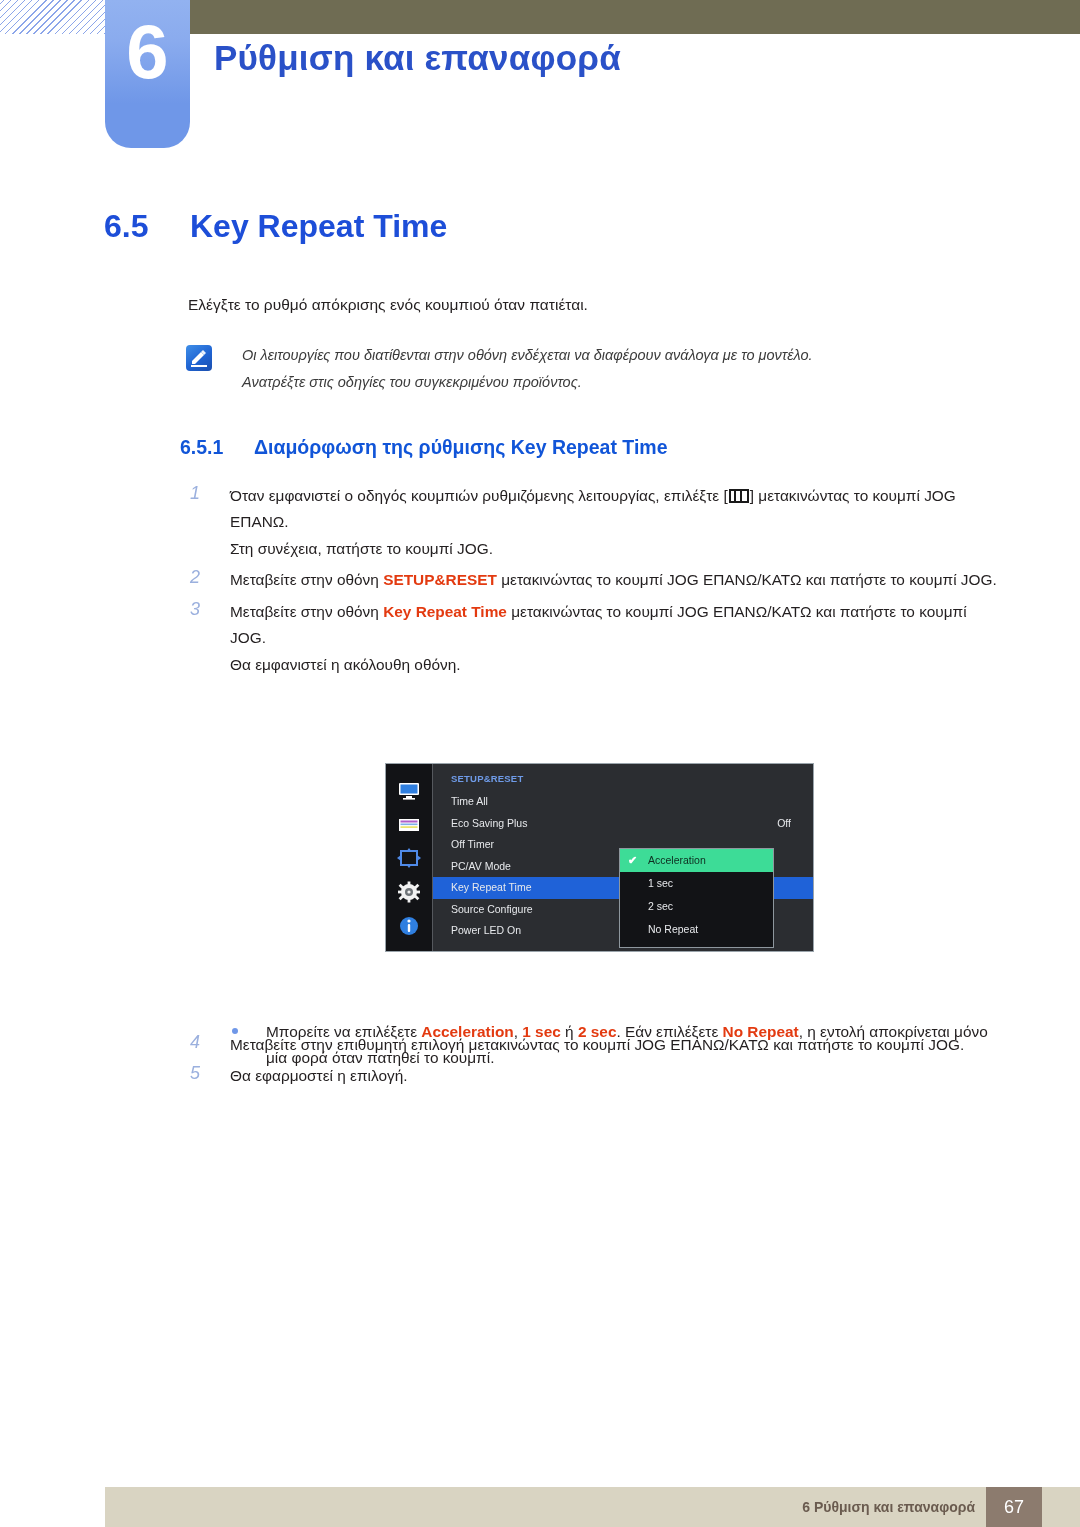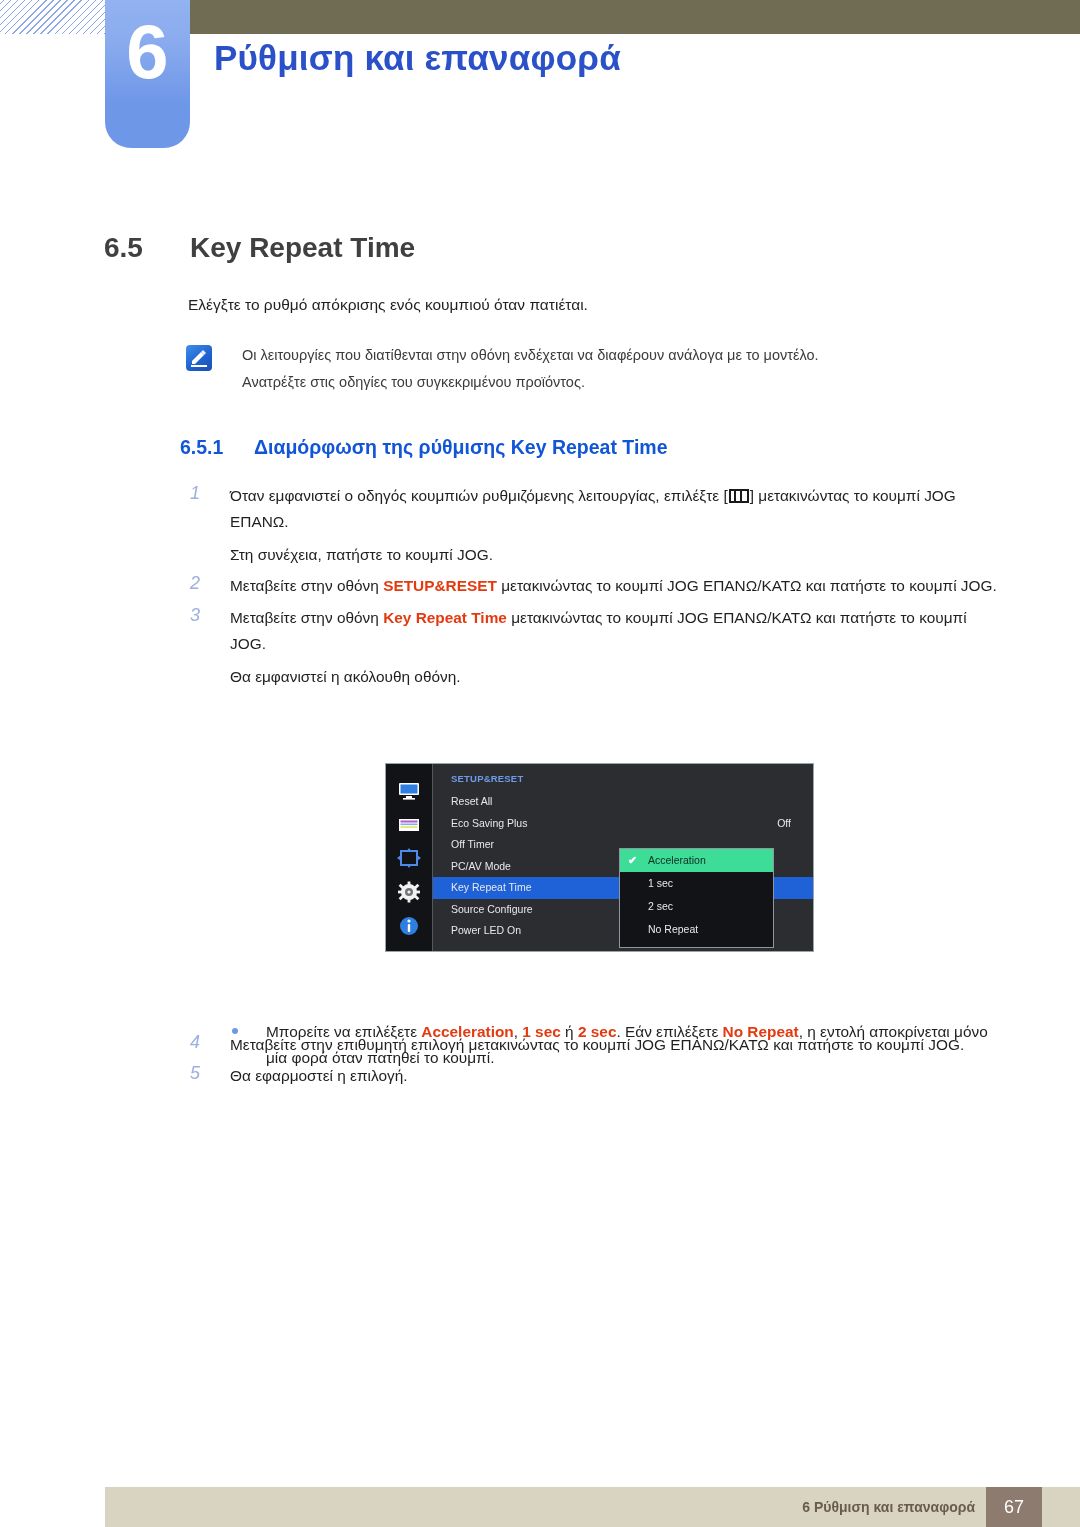--- a/index.html
+++ b/index.html
@@ -37,58 +37,58 @@
     font-size: 76px; font-weight: bold; color: #ffffff; line-height: 1;
   }
   .chap-title {
     position: absolute; left: 214px; top: 38px;
     font-size: 35px; font-weight: bold; color: #2a51c8;
     letter-spacing: .2px;
   }
 
   
   .sec-head {
-    position: absolute; left: 104px; top: 232px;
-    font-size: 28px; font-weight: bold; color: #404040;
+    position: absolute; left: 104px; top: 208px;
+    font-size: 32px; font-weight: bold; color: #1d4ed8;
   }
   .sec-head .num { display:inline-block; width: 86px; }
 
   .intro {
     position: absolute; left: 188px; top: 293px; width: 800px;
     font-size: 15.5px; color: #231f20; line-height: 1.5;
   }
 
   
   .note { position: absolute; left: 186px; top: 342px; width: 800px; }
   .note-icon {
     position: absolute; left: 0; top: 3px; width: 26px; height: 26px;
     background: linear-gradient(145deg,#3f8fe8 0%, #1f63d2 55%, #1b4fae 100%);
     border-radius: 4px;
   }
   .note-icon svg { position:absolute; left:3px; top:3px; }
   .note-text {
-    margin-left: 56px; font-size: 14.5px; color: #3b3b3b; line-height: 1.85;
+    margin-left: 56px; font-size: 14.5px; color: #3b3b3b; line-height: 1.85; font-style: italic;
   }
 
   
   .sub-head {
     position: absolute; left: 180px; top: 436px;
     font-size: 19.5px; font-weight: bold; color: #1155d8;
   }
   .sub-head .num { display:inline-block; width: 74px; }
 
   
   .steps { position: absolute; left: 188px; top: 483px; width: 818px; }
   .step { position: relative; padding-left: 42px; margin-bottom: 5px; }
   .step-num {
     position: absolute; left: 2px; top: 0;
     font-size: 18px; color: #9bb0de; font-style: italic;
   }
   .step-body { font-size: 15.4px; line-height: 1.72; color: #231f20; }
-  .step-body .sub { display: block; margin-top: 6px; }
+  .step-body .sub { display: block; }
   .hl { color: #e33a10; font-weight: bold; }
   .key-glyph {
     display: inline-block; vertical-align: -2px;
     width: 20px; height: 14px; border: 2px solid #1a1a1a;
     background:
       linear-gradient(90deg,
         transparent 0 3px, #1a1a1a 3px 5px,
         transparent 5px 9px, #1a1a1a 9px 11px,
         transparent 11px 16px);
     margin: 0 1px;
@@ -284,21 +284,21 @@
         <circle cx="13" cy="6" r="1.6" fill="#ffffff"></circle>
         <rect x="11.8" y="9" width="2.4" height="8" rx="1" fill="#ffffff"></rect>
       </svg>
     </div>
   </div>
 
   <div class="osd-mid">
     <div class="osd-title">SETUP&amp;RESET</div>
 
     <div class="osd-row">
-      <span>Reset All</span>
+      <span>Time All</span>
       <span class="val"></span>
     </div>
     <div class="osd-row">
       <span>Eco Saving Plus</span>
       <span class="val">Off</span>
     </div>
     <div class="osd-row">
       <span>Off Timer</span>
       <span class="val"></span>
     </div>

